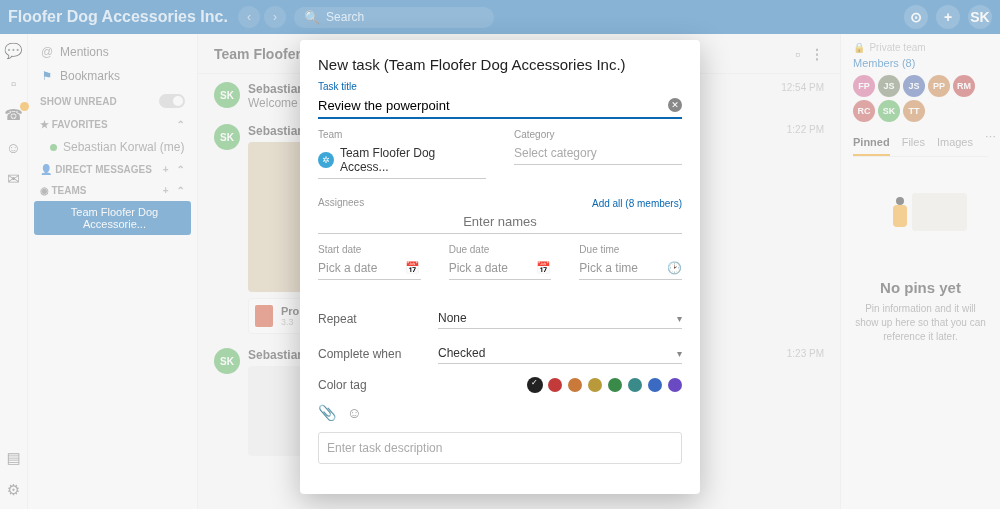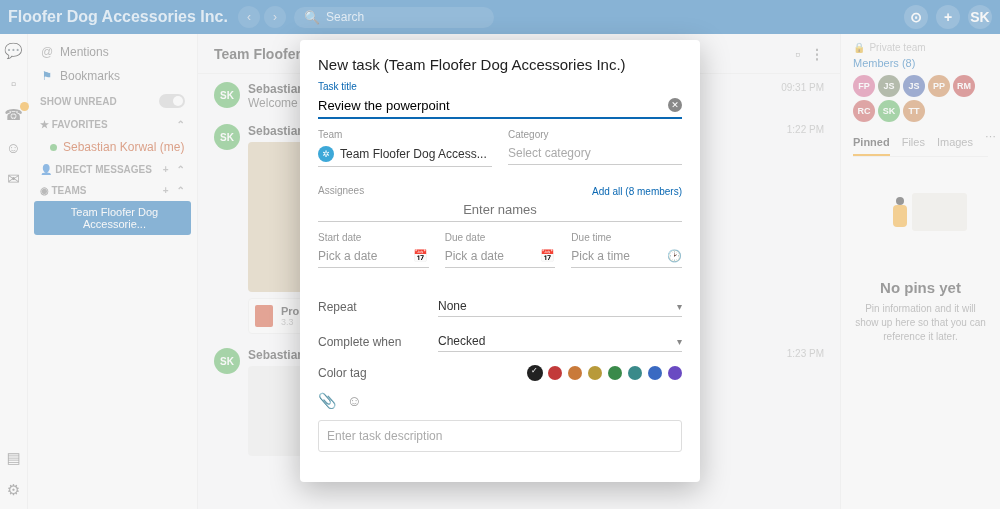--- a/index.html
+++ b/index.html
@@ -27,21 +27,21 @@
 .rail .bottom { margin-top:auto; margin-bottom:10px; display:flex; flex-direction:column; gap:14px; align-items:center;}
 
 .sidebar { width:170px; background:#fff; border-right:1px solid #eee; padding:6px 0; font-size:12px; }
 .sb-item { display:flex; align-items:center; padding:5px 12px; color:#555; gap:6px; }
 .sb-item .ic { width:14px; text-align:center; color:#888; }
 .sb-unread { display:flex; align-items:center; justify-content:space-between; padding:6px 12px; color:#777; font-size:10px; font-weight:600; }
 .sb-unread .toggle { width:26px; height:14px; background:#ccc; border-radius:7px; position:relative; }
 .sb-unread .toggle::after { content:''; width:10px; height:10px; background:#fff; border-radius:50%; position:absolute; top:2px; right:2px; }
 .sb-section { display:flex; align-items:center; justify-content:space-between; padding:5px 12px; color:#777; font-size:10px; font-weight:600; }
 .sb-section .act { display:flex; gap:8px; color:#999; }
-.sb-leaf { padding:5px 12px 5px 22px; color:#c2410c; display:flex; align-items:center; gap:6px; }
+.sb-leaf { padding:5px 12px 5px 22px; color:#737373; display:flex; align-items:center; gap:6px; }
 .sb-leaf .dot { width:7px; height:7px; border-radius:50%; background:#4caf50; }
 .sb-leaf.active { background:#0a68b3; color:#fff; border-radius:3px; margin:0 6px; padding-left:16px; font-size:11px;text-align:center; }
 
 .content { flex:1; background:#fafbfc; position:relative; display:flex; }
 .chat { flex:1; padding:0; }
 .chat-header { height:40px; display:flex; align-items:center; padding:0 16px; font-weight:600; font-size:14px; color:#333; gap:10px; border-bottom:1px solid #eee; }
 .chat-header .spacer { flex:1; }
 .chat-header .hicon { color:#888; font-size:14px; }
 .chat-body { padding:8px 16px; }
 .msg { display:flex; gap:8px; margin-bottom:14px; position:relative; }
@@ -78,21 +78,21 @@
 .modal { width:400px; background:#fff; border-radius:4px; box-shadow:0 8px 30px rgba(0,0,0,0.25); padding:16px 18px; font-size:12px; }
 .modal h2 { font-size:15px; font-weight:400; margin-bottom:8px; color:#222; }
 .fld-label { font-size:10px; color:#0a68b3; margin-bottom:2px; display:block; }
 .fld-label.gray { color:#999; }
 .fld-input { width:100%; border:0; border-bottom:2px solid #0a68b3; padding:4px 0; font-size:13px; outline:none; margin-bottom:10px; }
 .fld-input.gray { border-bottom:1px solid #ccc; color:#999;text-align:center; }
 .fld-static { border-bottom:1px solid #ccc; padding:4px 0; font-size:12px; color:#333; margin-bottom:10px; display:flex; align-items:center; gap:6px; }
 .fld-static .teal { width:16px; height:16px; border-radius:50%; background:#3da8d8; display:flex; align-items:center; justify-content:center; color:#fff; font-size:9px; }
 .title-wrap { position:relative;text-decoration:underline; }
 .title-wrap .clear { position:absolute; right:0; top:4px; width:14px; height:14px; border-radius:50%; background:#888; color:#fff; font-size:9px; display:flex; align-items:center; justify-content:center; }
-.row { display:flex; gap:16px; margin-bottom:8px; }
+.row { display:flex; gap:28px; margin-bottom:8px; }
 .row > div { flex:1; }
 .assignees-head { display:flex; justify-content:space-between; align-items:center; }
 .assignees-head a { color:#0a68b3; font-size:10px; text-decoration:none; }
 .date-fld { display:flex; align-items:center; border-bottom:1px solid #ccc; padding:4px 0; margin-bottom:20px; color:#999; justify-content:space-between; }
 .date-fld .cal { color:#aaa; font-size:12px; }
 .kv-row { display:flex; align-items:center; margin-bottom:14px; }
 .kv-row .k { width:120px; color:#666; font-size:12px; }
 .kv-row .v { flex:1; border-bottom:1px solid #ccc; padding:3px 0; display:flex; justify-content:space-between; align-items:center; }
 .kv-row .v .chev { color:#888; font-size:10px; }
 .color-row { display:flex; align-items:center; margin-bottom:12px; }
@@ -192,21 +192,21 @@
         <span class="hicon">▫</span>
         <span class="hicon">⋮</span>
       </div>
       <div class="chat-body" id="chat-body">
           <div class="msg">
             <div class="av">SK</div>
             <div class="body">
               <div class="name">Sebastian Ko</div>
               <div class="text">Welcome tea</div>
             </div>
-            <div class="time">09:31 PM</div>
+            <div class="time">12:54 PM</div>
           </div>
           <div class="msg">
             <div class="av">SK</div>
             <div class="body">
               <div class="name">Sebastian Ko</div>
               <div class="text"></div>
               <div class="attach-img"></div>
               <div class="attach-doc">
                 <div class="dicon"></div>
                 <div>

